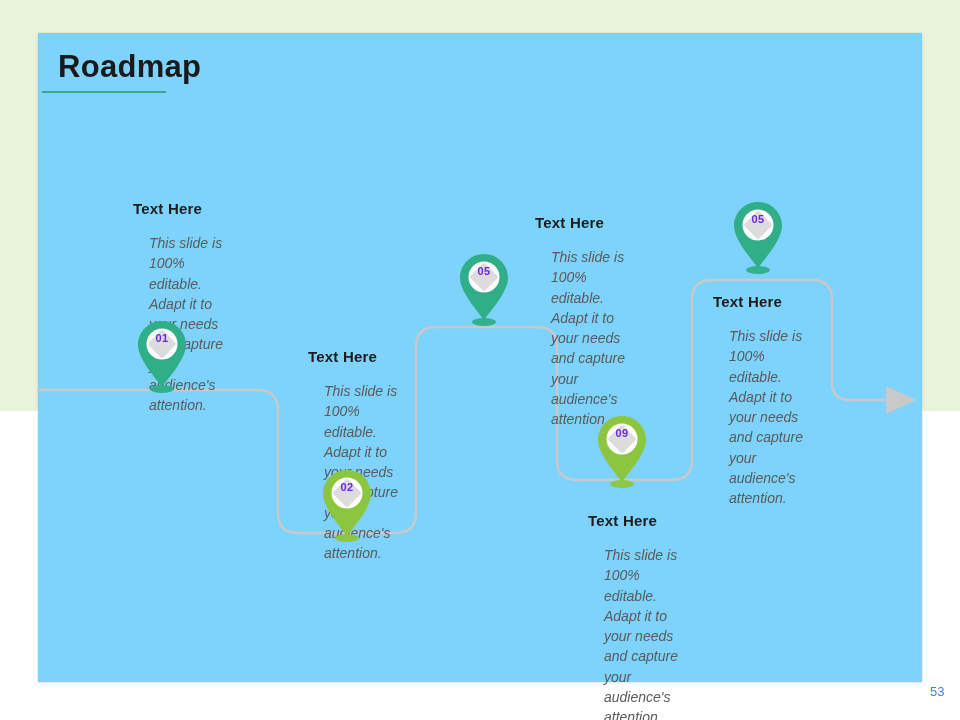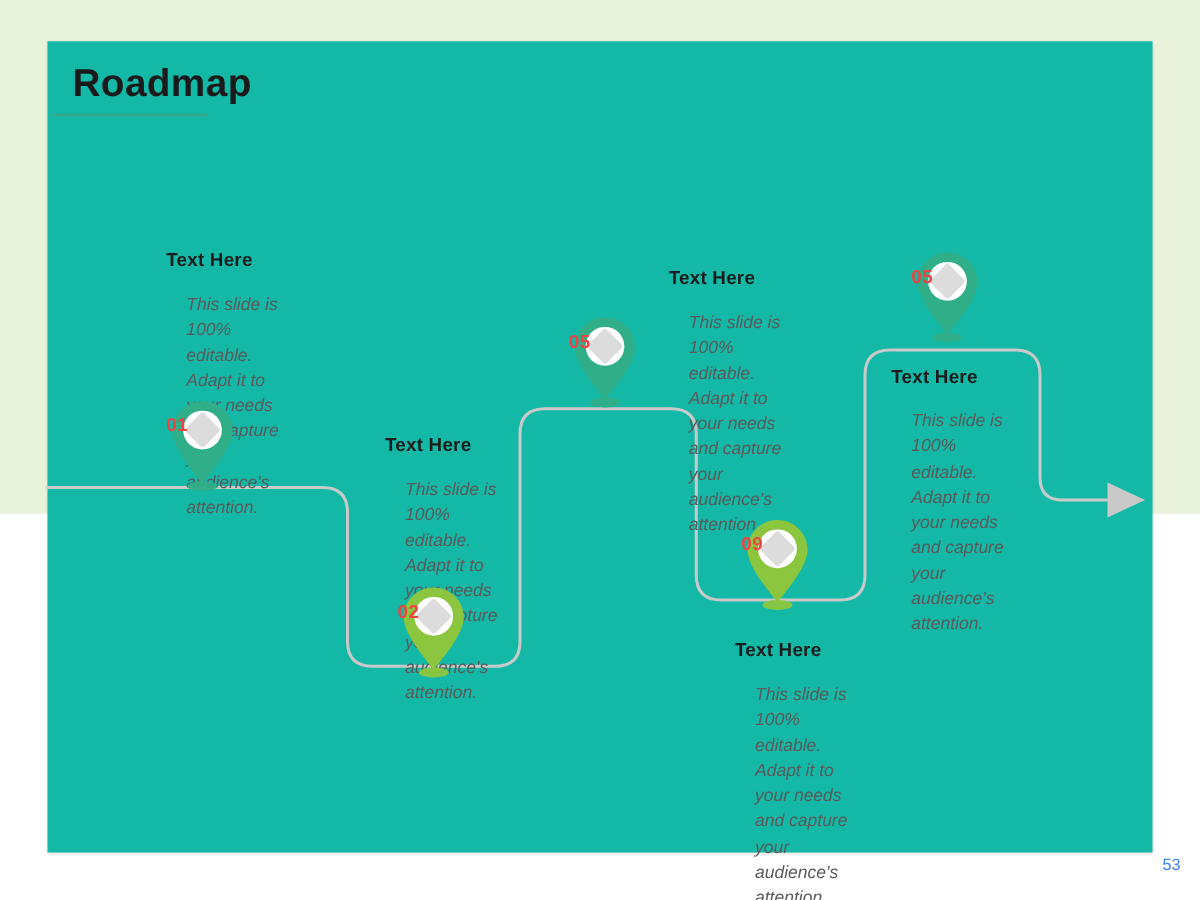--- a/index.html
+++ b/index.html
@@ -25,21 +25,21 @@
     background: #e9f2da;
   }
 
   
   .slide-card {
     position: absolute;
     left: 38px;
     top: 33px;
     width: 884px;
     height: 649px;
-    background: #14b8a6;
+    background: #7dd3fc;
     box-shadow: 0 1px 3px rgba(0,0,0,0.10), 0 0 0 1px rgba(0,0,0,0.02);
   }
 
   .slide-title {
     position: absolute;
     left: 20px;
     top: 16px;
     font-size: 31px;
     font-weight: bold;
     color: #1a1a1a;
@@ -98,24 +98,24 @@
     position: absolute;
     width: 58px;
     height: 78px;
   }
   .pin .pin-svg { display: block; }
   .pin .pin-num {
     position: absolute;
     left: 0;
     top: 15px;
     width: 58px;
-    text-align: left;
-    font-size: 15px;
+    text-align: center;
+    font-size: 11px;
     font-weight: bold;
-    color: #ef4444;
+    color: #6d28d9;
     letter-spacing: 0.5px;
   }
 </style>
 </head>
 <body>
 
 <div class="bg-band"></div>
 
 <div class="slide-card">
   <div class="slide-title">Roadmap</div>

